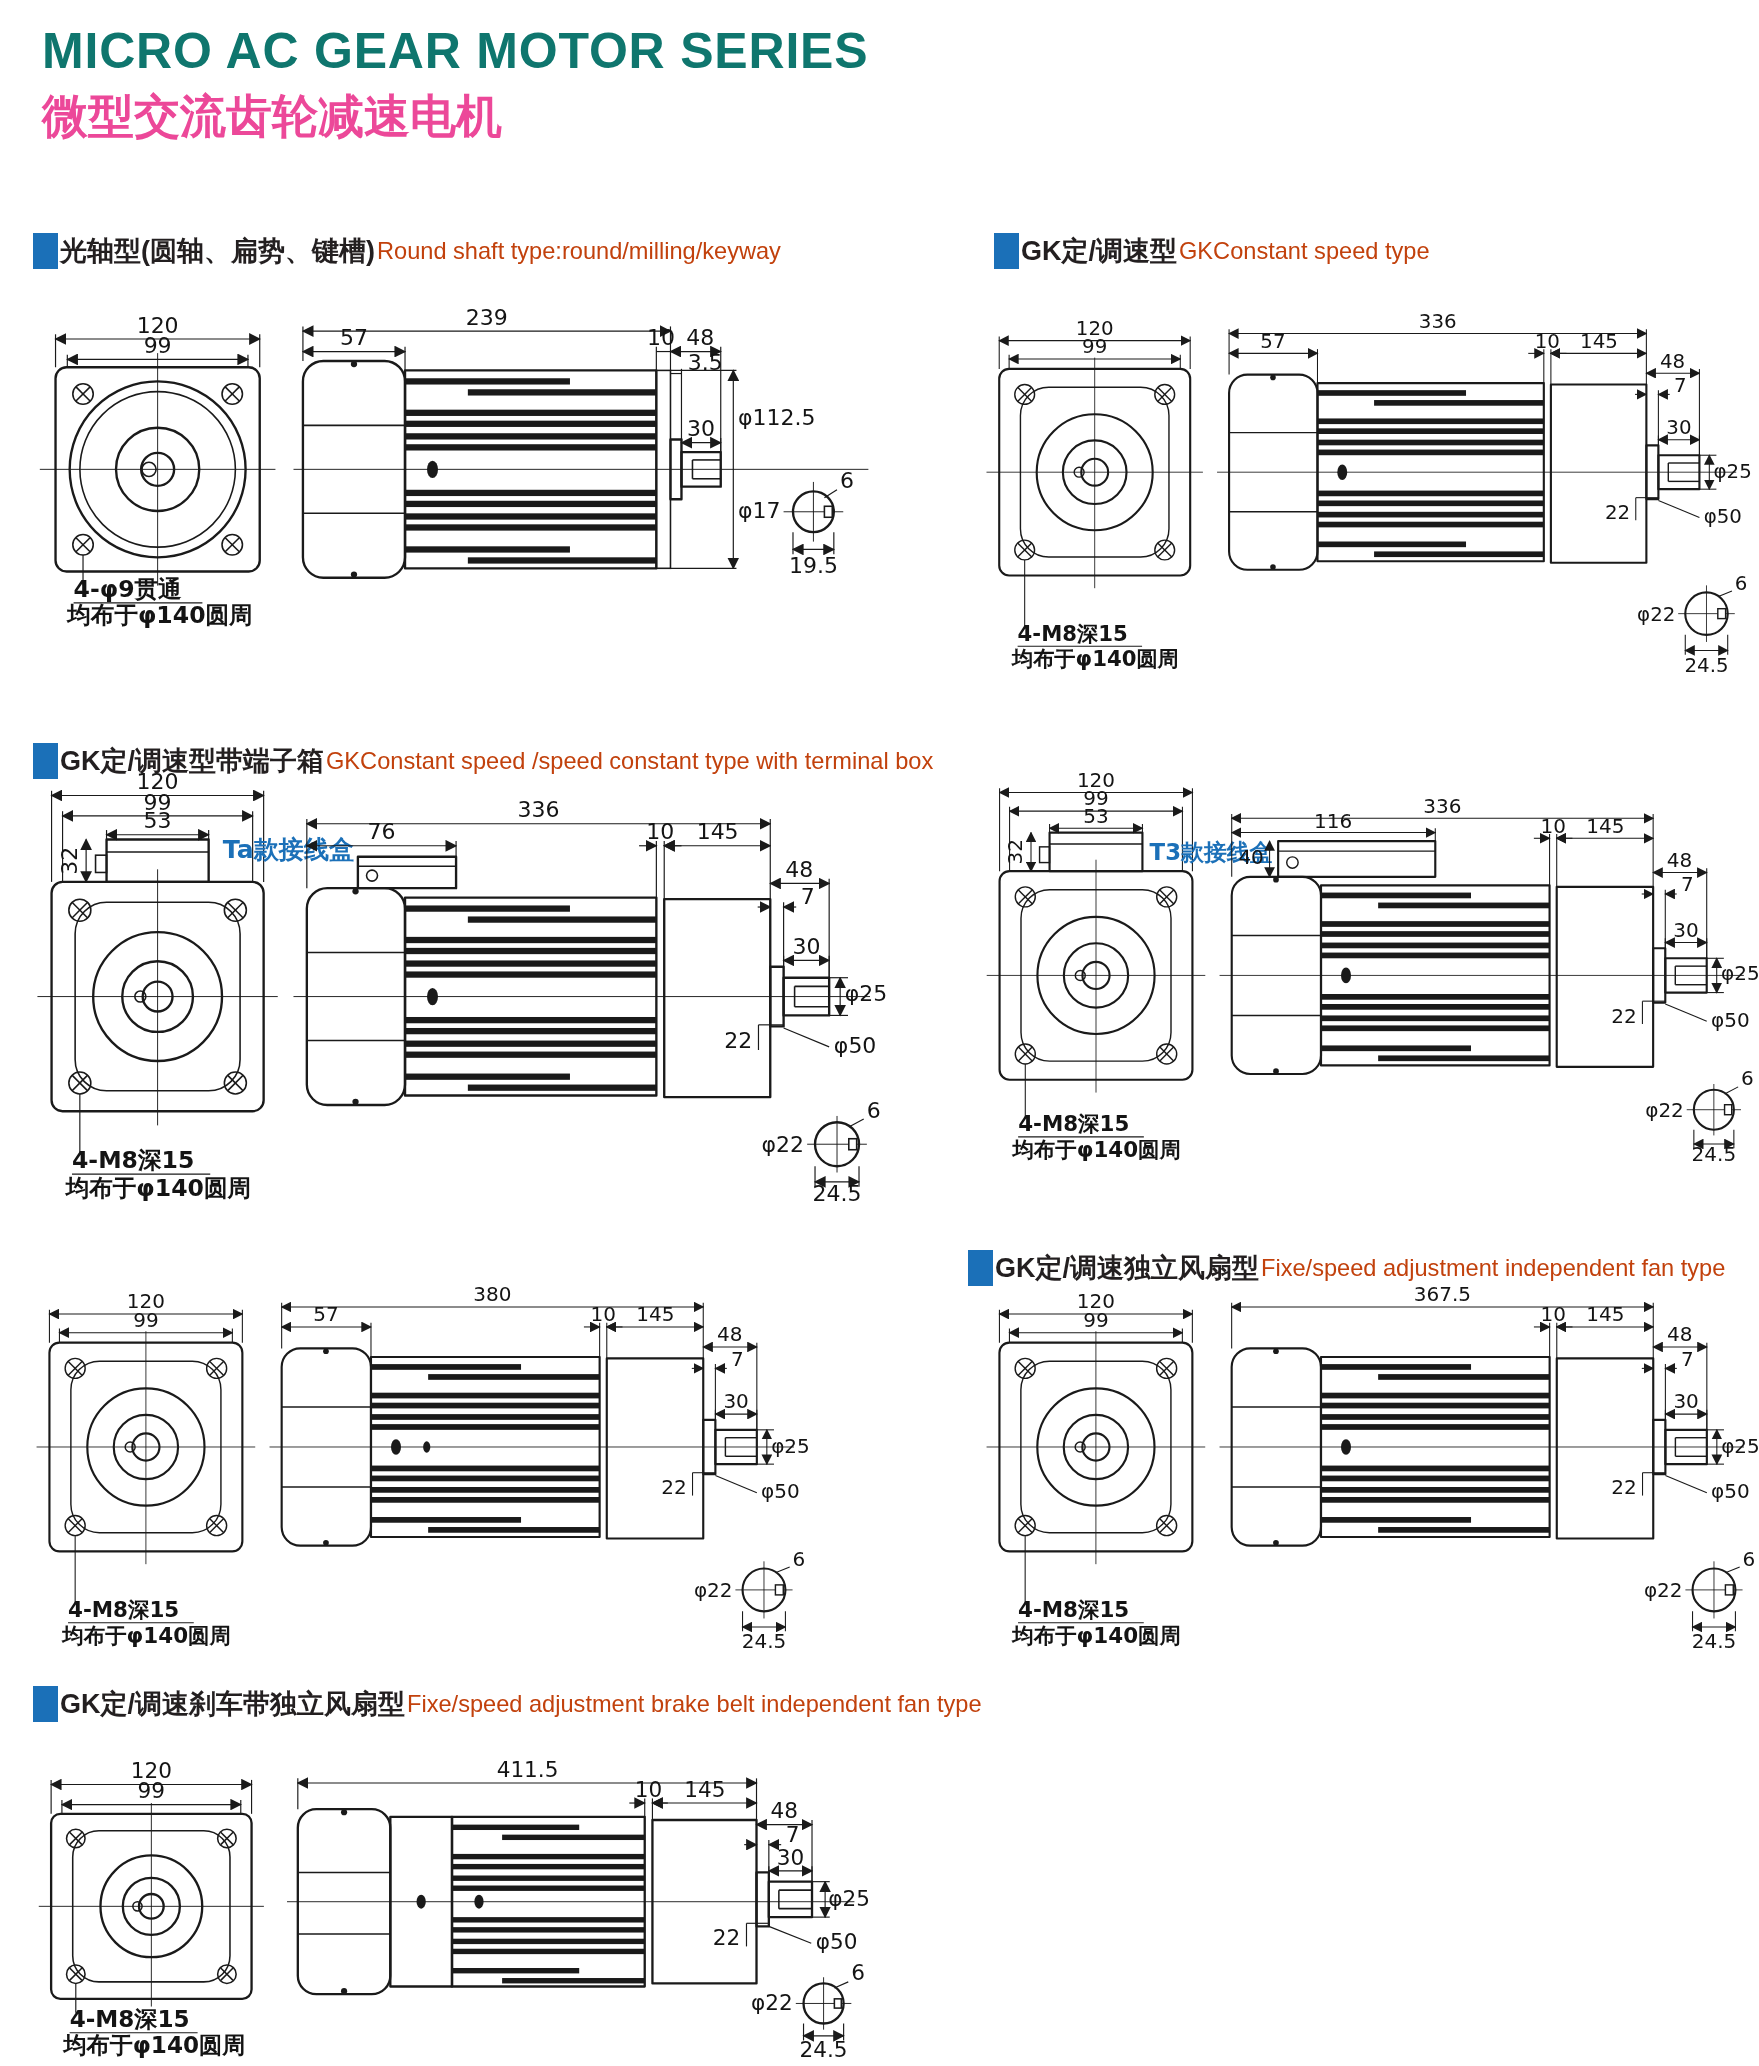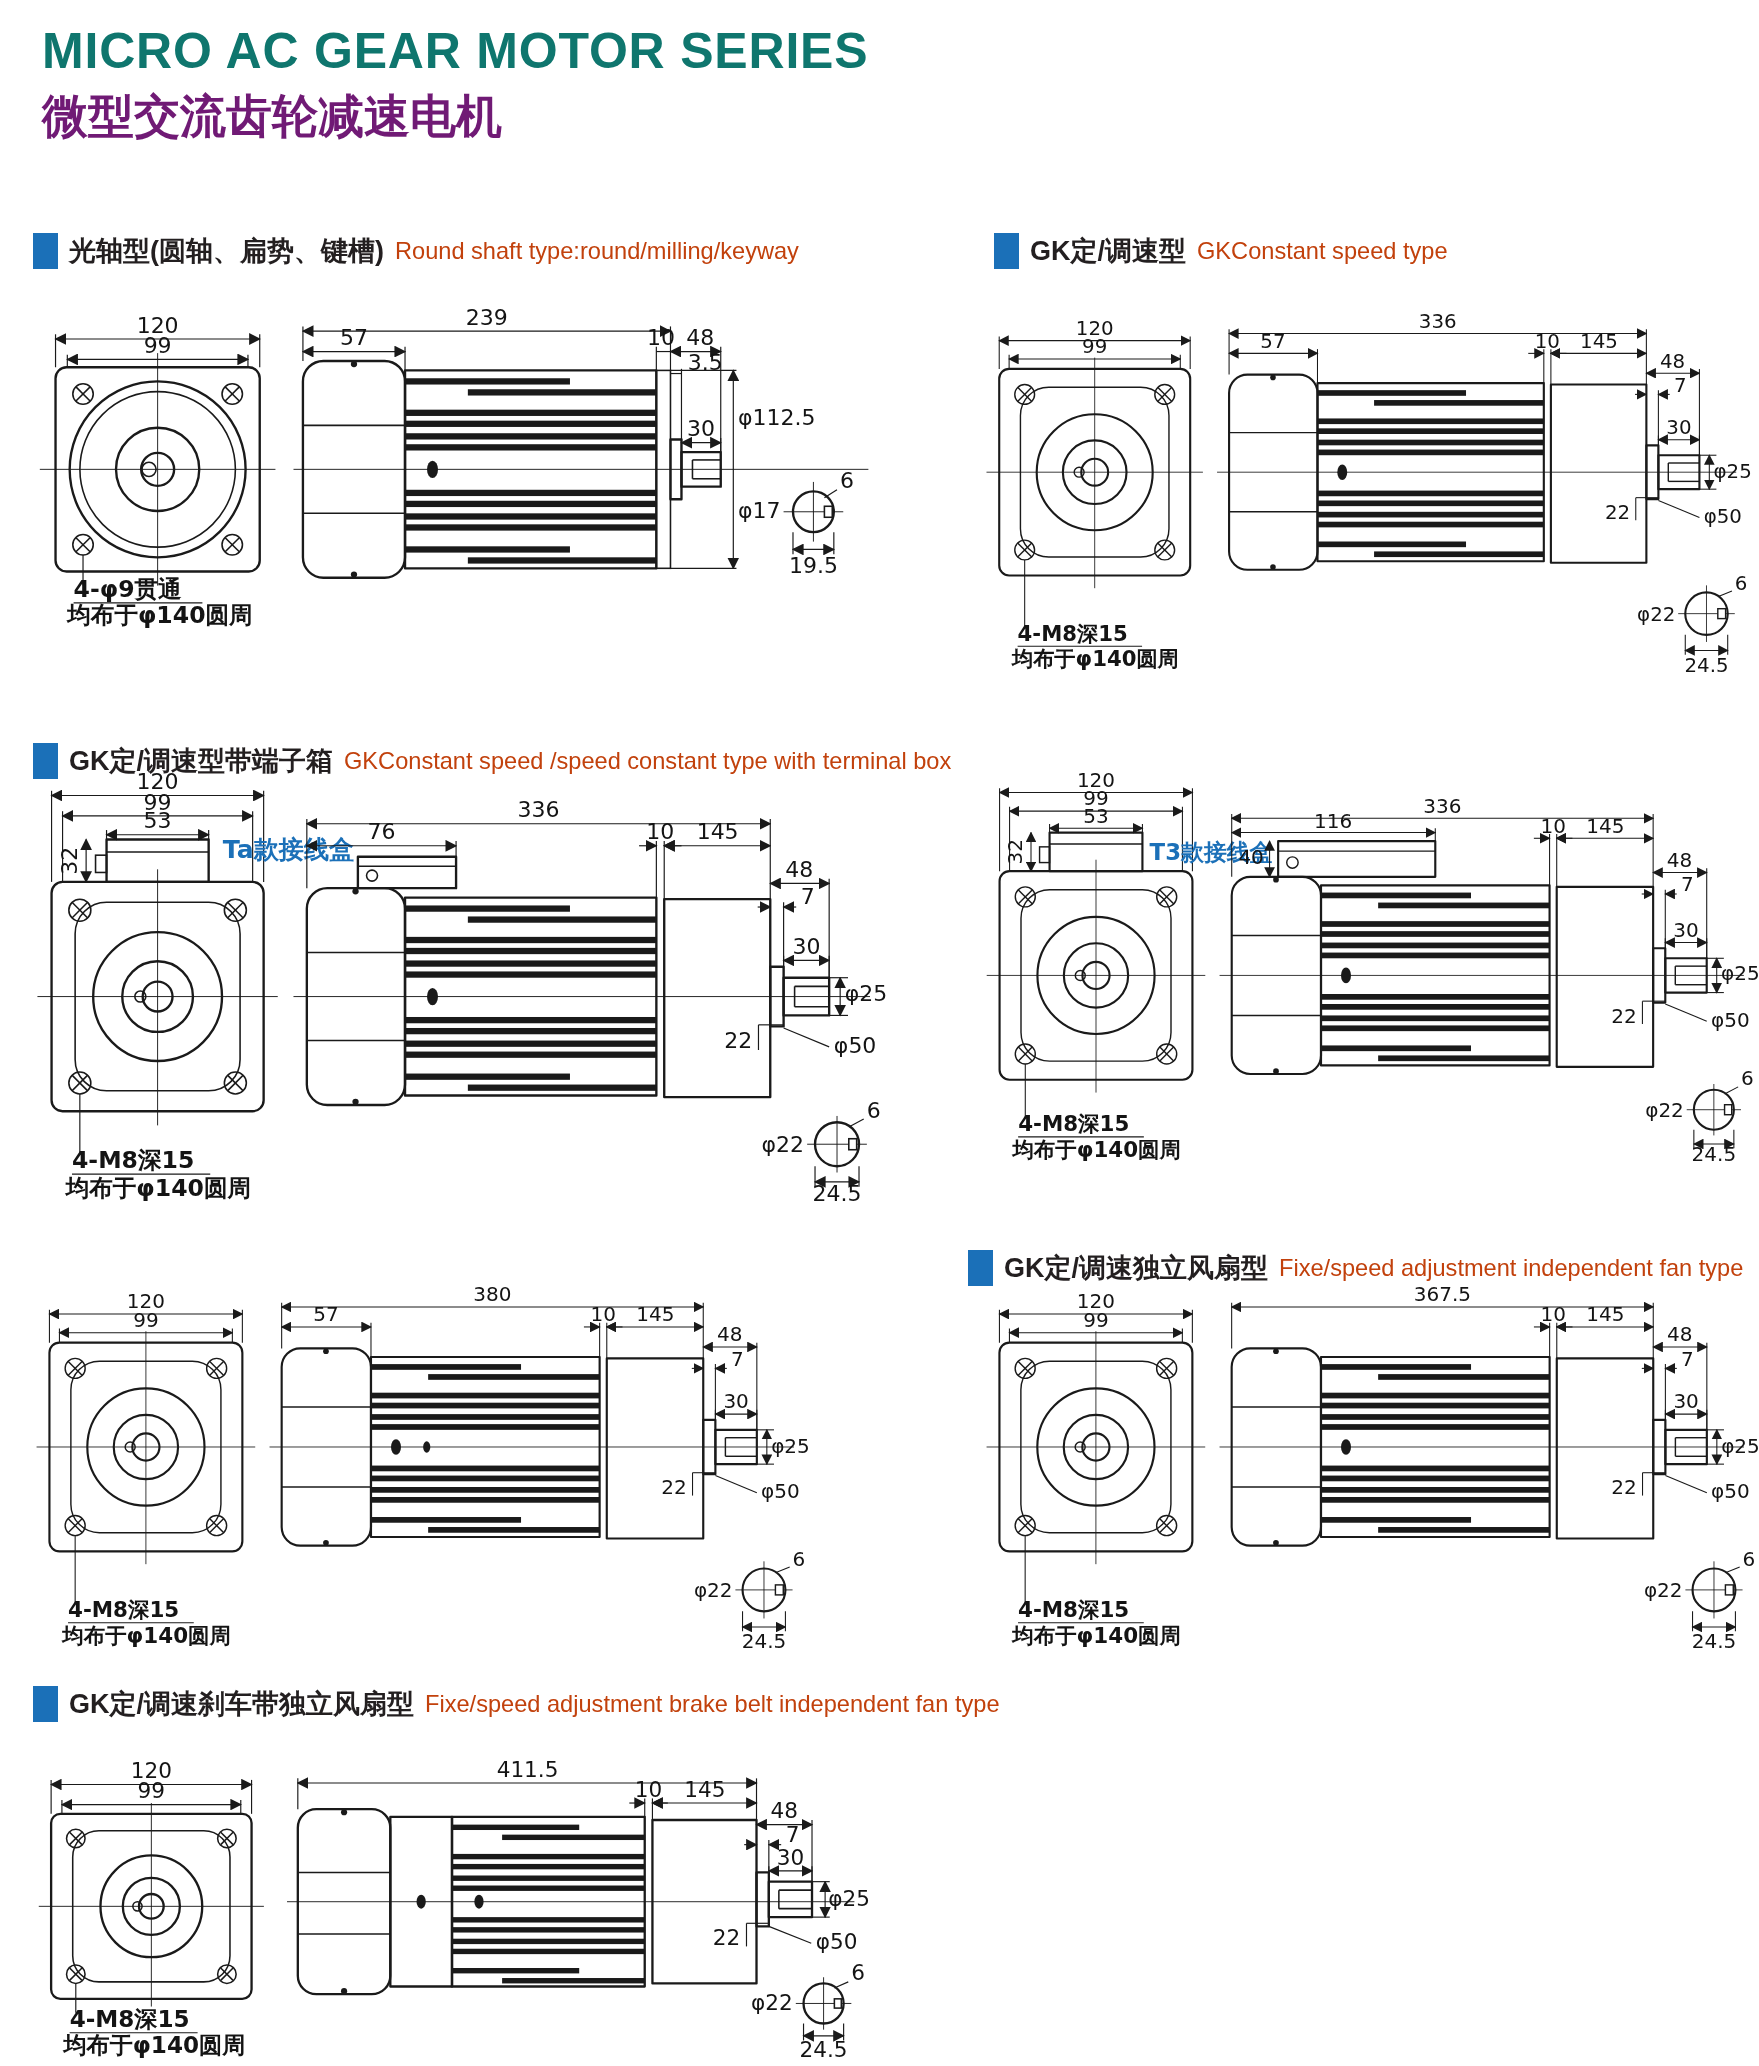--- a/index.html
+++ b/index.html
@@ -1,21 +1,21 @@
 <!DOCTYPE html>
 <html style="font-size:12.6px"><head>
 <meta charset="utf-8">
 <style>
   html,body{margin:0;padding:0;background:#fff;}
   .page{position:relative;width:1760px;height:2066px;background:#fff;overflow:hidden;
         font-family:"Liberation Sans","DejaVu Sans",sans-serif;color:#1a1a1a;}
   .page-header{position:absolute;left:42px;top:22px;}
   .title-en{margin:0;font-size:50px;font-weight:800;letter-spacing:0.8px;color:#0f766e;}
-  .title-zh{margin:6.3px 0 0 0;font-size:46px;font-weight:800;color:#701a75;}
-  .sec{position:absolute;display:flex;align-items:center;gap:11px;justify-content:center;}
+  .title-zh{margin:6.3px 0 0 0;font-size:46px;font-weight:800;color:#ec4899;}
+  .sec{position:absolute;display:flex;align-items:center;gap:2px;justify-content:center;}
   .sq{width:25px;height:36px;background:#1b70b8;flex:0 0 auto;}
   .zh{font-size:27px;font-weight:700;color:#231f20;white-space:nowrap;}
   .en{font-size:23.6px;font-weight:500;color:#c2410c;white-space:nowrap;}
   svg.draw{position:absolute;}
   .o{fill:none;stroke:#1a1a1a;stroke-width:3;stroke-linejoin:round;}
   .o2{fill:none;stroke:#1a1a1a;stroke-width:2;}
   .d{fill:none;stroke:#1a1a1a;stroke-width:1.5;}
   .cl{stroke:#1a1a1a;stroke-width:1.2;}
   .f{fill:#1a1a1a;stroke:none;}
   text{font-family:"DejaVu Sans","Liberation Sans",sans-serif;fill:#141414;}

